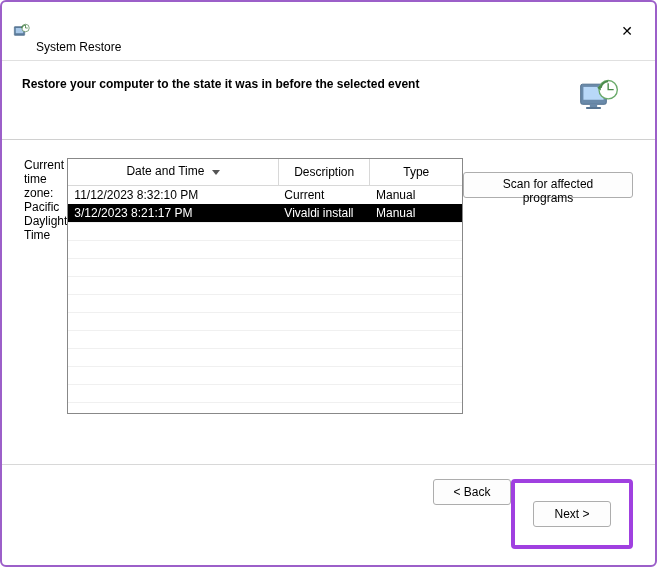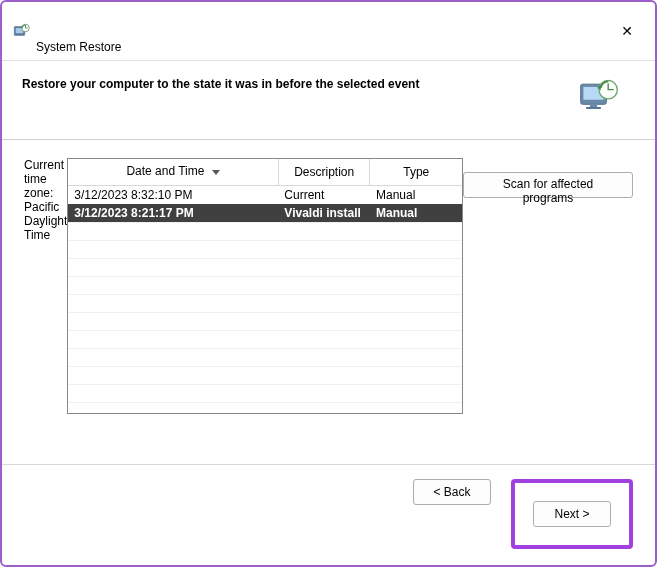--- a/index.html
+++ b/index.html
@@ -72,42 +72,41 @@
       vertical-align: middle;
     }
     td {
       padding: 2px 6px;
       height: 18px;
       border: none;
       white-space: nowrap;
       overflow: hidden;
     }
     tr.selected td {
-      background: #404040;
+      background: #000000;
       color: #fff;
-      font-weight: bold;
     }
     tr.empty td { height: 18px; border-top: 1px solid #f0f0f0; }
     .scan-row { display: flex; justify-content: center; margin: 14px 0 6px 0; }
     .btn {
       font-size: 12px;
       padding: 4px 12px;
       min-width: 78px;
       height: 26px;
       border: 1px solid #adadad;
       border-radius: 3px;
       background: #fdfdfd;
       cursor: pointer;
     }
     .btn-scan { min-width: 170px; }
     .footer-sep { height: 1px; background: #d8d8d8; margin: 10px 0 0 0; }
     .footer {
       display: flex;
       justify-content: flex-end;
-      gap: 20px;
+      gap: 0;
       padding: 14px 22px 16px 22px;
     }
     .highlight-next {
       border: 4px solid #a040e0;
       border-radius: 4px;
       padding: 18px;
       display: inline-block;
     }
     .highlight-next .btn { margin: 0; }
   </style>
@@ -170,21 +169,21 @@
           <th>
             <span>Description</span>
           </th>
           <th>
             <span>Type</span>
           </th>
         </tr>
       </thead>
       <tbody id="table-body">
       <tr>
-            <td>3/12/2023 8:32:10 PM</td>
+            <td>11/12/2023 8:32:10 PM</td>
             <td>Current</td>
             <td>Manual</td>
           </tr>
           <tr class="selected">
             <td>3/12/2023 8:21:17 PM</td>
             <td>Vivaldi install</td>
             <td>Manual</td>
           </tr>
           <tr class="empty">
             <td></td>

